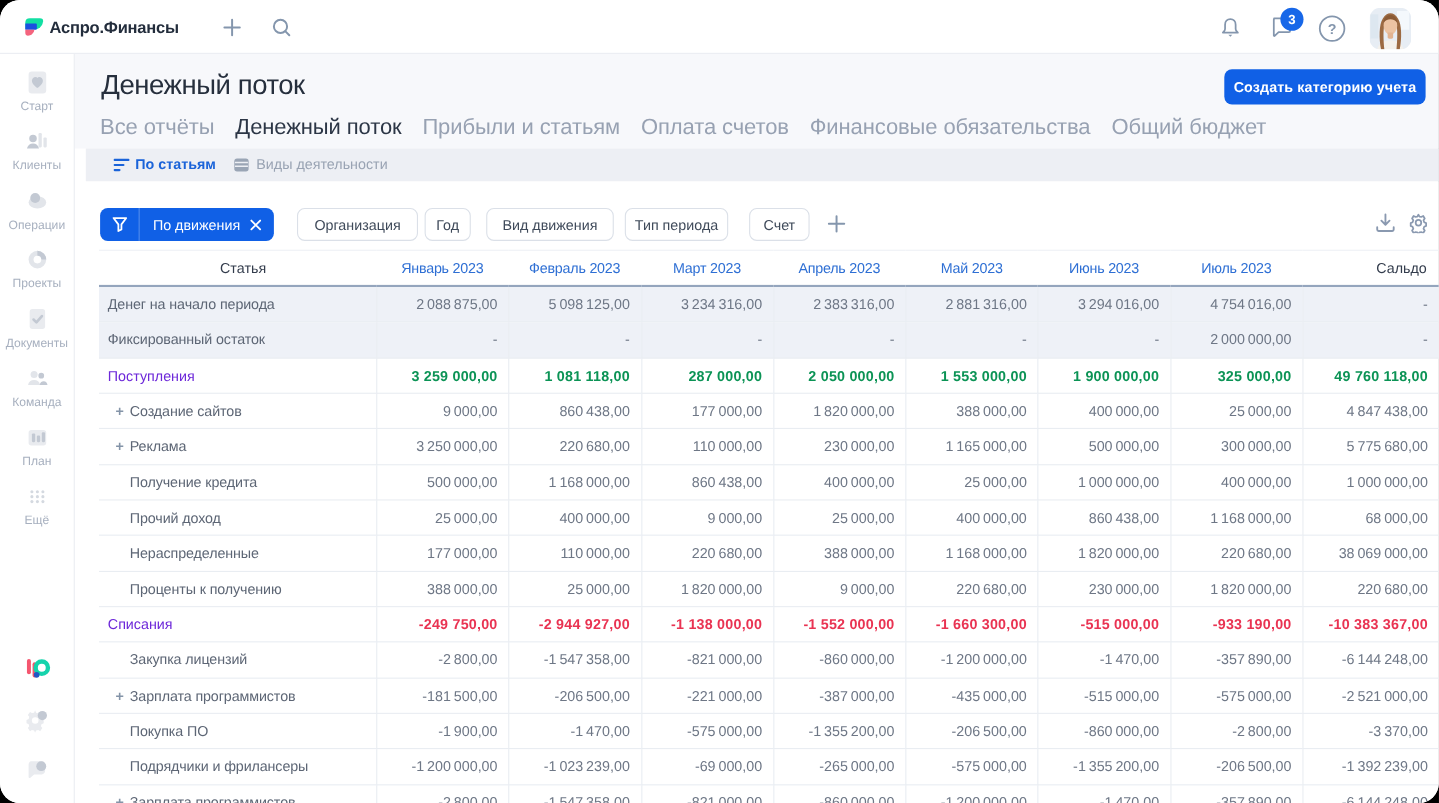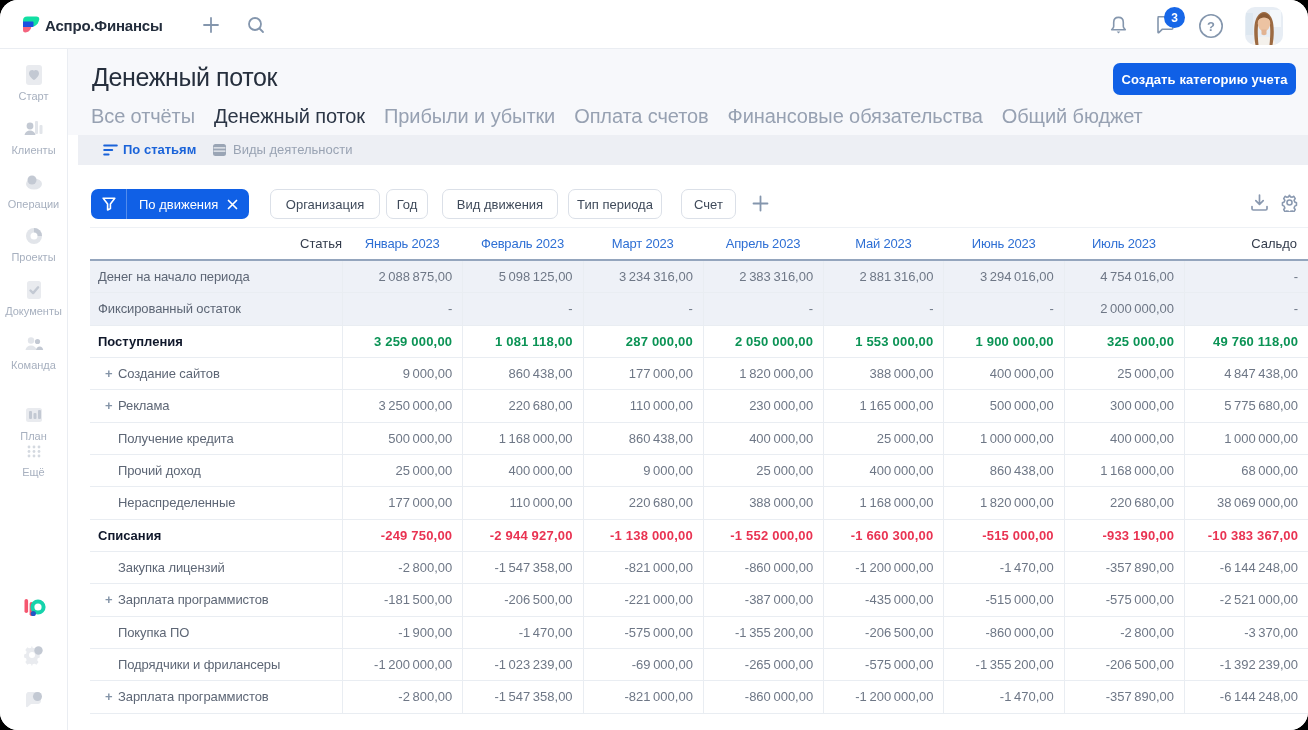--- a/index.html
+++ b/index.html
@@ -32,31 +32,31 @@
 
 .fbtn{position:absolute;left:23px;top:24px;height:30px;background:#1060e6;border-radius:7px;display:flex;align-items:center;color:#fff;font-size:13px;font-weight:400}
 .fbtn .sep{width:1px;height:30px;background:rgba(255,255,255,.28);margin:0 0}
 .chip{position:absolute;top:24px;height:30px;border:1px solid #dbe0e8;border-radius:7px;background:#fff;color:#3f4a5a;font-size:13px;display:flex;align-items:center;justify-content:center}
 .plus-after{position:absolute;left:684px;top:30px}
 .dl{position:absolute;left:1182px;top:28px}
 .gear{position:absolute;left:1212px;top:28px}
 
 table{position:absolute;left:22px;top:62px;border-collapse:separate;border-spacing:0;table-layout:fixed;width:1218px;font-size:13px}
 th{height:34px;font-weight:400;vertical-align:middle;border-top:1px solid #eef1f5;border-bottom:2px solid #94a5bd;white-space:nowrap}
-th.stat{text-align:right;padding-left:10px;color:#333c4c}
+th.stat{text-align:center;padding-left:10px;color:#333c4c}
 th.mon{text-align:center;color:#2e6fd4;letter-spacing:-.2px}
 th.saldo{text-align:right;padding-right:11px;color:#333c4c}
 td{height:32.34px;vertical-align:middle;border-bottom:1px solid #e9edf2;white-space:nowrap;overflow:hidden}
 td.lab{color:#5d6675;padding-left:8px;letter-spacing:-.1px}
 td.num{text-align:right;padding-right:10px;color:#6e7786;letter-spacing:0}
 td:not(:first-child){border-left:1px solid #e9edf2}
 tr.shade td{background:#eef1f7}
 tr.grn td.num{color:#0b9355;font-weight:700;letter-spacing:.2px}
 tr.red td.num{color:#e93352;font-weight:700;letter-spacing:.2px}
-tr.sec td.lab{color:#0f172a;font-weight:700;letter-spacing:0}
+tr.sec td.lab{color:#6d28d9;font-weight:400;letter-spacing:0}
 td .ind{padding-left:20px;display:inline-block}
 td .pl{color:#8494a8;font-weight:700;display:inline-block;width:20px;text-align:left;padding-left:7px;font-size:13px}
 </style></head>
 <body>
 <div class="app">
   <div class="topbar">
     <svg class="logo" style="left:22px;top:16px" width="18" height="17" viewBox="0 0 18 17">
       <path d="M1 10.4 L1 4.6 Q1 0.6 5.2 0.6 L14.3 0.6 Q17.5 0.6 17.2 3.3 Q16.6 7.8 12.9 9.9 Q11.9 10.4 10.5 10.4 Z" fill="#12dfa3"></path>
       <path d="M1 5.4 L10.6 5.4 Q11.5 5.4 11.5 6.4 L11.5 10 Q11.5 11.1 10.6 11.1 L1 11.1 Z" fill="#1b50e0"></path>
       <path d="M1 11.1 L9.3 11.1 Q9.1 13.8 6.9 15.3 Q5.6 16.3 3.4 16.4 Q1 16.5 1 14.2 Z" fill="#f4647e"></path>
@@ -118,21 +118,21 @@
       <div class="sitem" style="top:229px"><svg width="24" height="24" viewBox="0 0 24 24">
           <rect x="5" y="3" width="14" height="18" rx="2.5" fill="#e9ebef"></rect>
           <path d="M8.5 12.5l2.6 2.6 5-5.8" stroke="#c3c9d3" stroke-width="2.4" fill="none" stroke-linecap="round" stroke-linejoin="round"></path>
         </svg><span class="lbl">Документы</span></div>
       <div class="sitem" style="top:283px"><svg width="24" height="24" viewBox="0 0 24 24">
           <circle cx="9" cy="8.5" r="3.2" fill="#e2e5ea"></circle>
           <circle cx="15.5" cy="9.5" r="2.6" fill="#c3c9d3"></circle>
           <path d="M3.5 18c.5-3 2.6-4.5 5.5-4.5 2.8 0 5 1.5 5.5 4.5z" fill="#e2e5ea"></path>
           <path d="M14 18c.4-2 1.6-3.4 3.8-3.4 1.9 0 3 1.4 3.4 3.4z" fill="#c3c9d3"></path>
         </svg><span class="lbl">Команда</span></div>
-      <div class="sitem" style="top:354px"><svg width="24" height="24" viewBox="0 0 24 24">
+      <div class="sitem" style="top:337px"><svg width="24" height="24" viewBox="0 0 24 24">
           <rect x="4" y="5" width="16" height="14" rx="2.5" fill="#e9ebef"></rect>
           <rect x="7" y="8" width="3" height="8" rx="1" fill="#c3c9d3"></rect>
           <rect x="11.5" y="10" width="3" height="6" rx="1" fill="#c3c9d3"></rect>
           <rect x="16" y="7" width="3" height="9" rx="1" fill="#c3c9d3"></rect>
         </svg><span class="lbl">План</span></div>
       <div class="sitem" style="top:390px"><svg width="24" height="24" viewBox="0 0 24 24">
           <g fill="#d4d9e0">
             <circle cx="7" cy="8" r="1.4"></circle>
             <circle cx="12" cy="8" r="1.4"></circle>
             <circle cx="17" cy="8" r="1.4"></circle>
@@ -163,21 +163,21 @@
           <circle cx="15.5" cy="9.5" r="4.5" fill="#c3c9d3"></circle>
         </svg></div>
     </div>
 
   <div class="pagehead">
     <div class="title">Денежный поток</div>
     <div class="cta">Создать категорию учета</div>
     <div class="tabs">
       <span>Все отчёты</span>
       <span class="act">Денежный поток</span>
-      <span>Прибыли и убытки</span>
+      <span>Прибыли и статьям</span>
       <span>Оплата счетов</span>
       <span>Финансовые обязательства</span>
       <span>Общий бюджет</span>
     </div>
   </div>
 
   <div class="subbar">
     <svg class="sb-ic1" width="15" height="14" viewBox="0 0 15 14">
         <path d="M1.2 2.4h12.6M1.2 7h8M1.2 11.6h4.4" stroke="#1a63d9" stroke-width="2" stroke-linecap="round"></path>
       </svg>
@@ -321,20 +321,31 @@
             <td class="lab"><span class="ind"></span>Нераспределенные</td>
             <td class="num">177 000,00</td>
             <td class="num">110 000,00</td>
             <td class="num">220 680,00</td>
             <td class="num">388 000,00</td>
             <td class="num">1 168 000,00</td>
             <td class="num">1 820 000,00</td>
             <td class="num">220 680,00</td>
             <td class="num">38 069 000,00</td>
           </tr>
+          <tr class="">
+            <td class="lab"><span class="ind"></span>Проценты к получению</td>
+            <td class="num">388 000,00</td>
+            <td class="num">25 000,00</td>
+            <td class="num">1 820 000,00</td>
+            <td class="num">9 000,00</td>
+            <td class="num">220 680,00</td>
+            <td class="num">230 000,00</td>
+            <td class="num">1 820 000,00</td>
+            <td class="num">220 680,00</td>
+          </tr>
           <tr class="sec red">
             <td class="lab">Списания</td>
             <td class="num">-249 750,00</td>
             <td class="num">-2 944 927,00</td>
             <td class="num">-1 138 000,00</td>
             <td class="num">-1 552 000,00</td>
             <td class="num">-1 660 300,00</td>
             <td class="num">-515 000,00</td>
             <td class="num">-933 190,00</td>
             <td class="num">-10 383 367,00</td>

